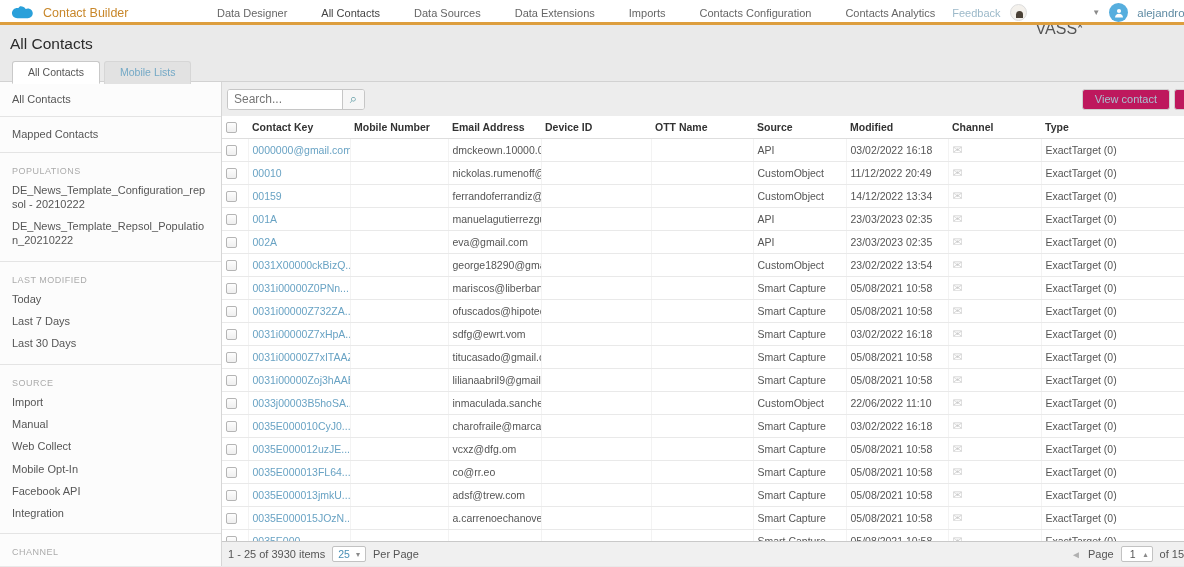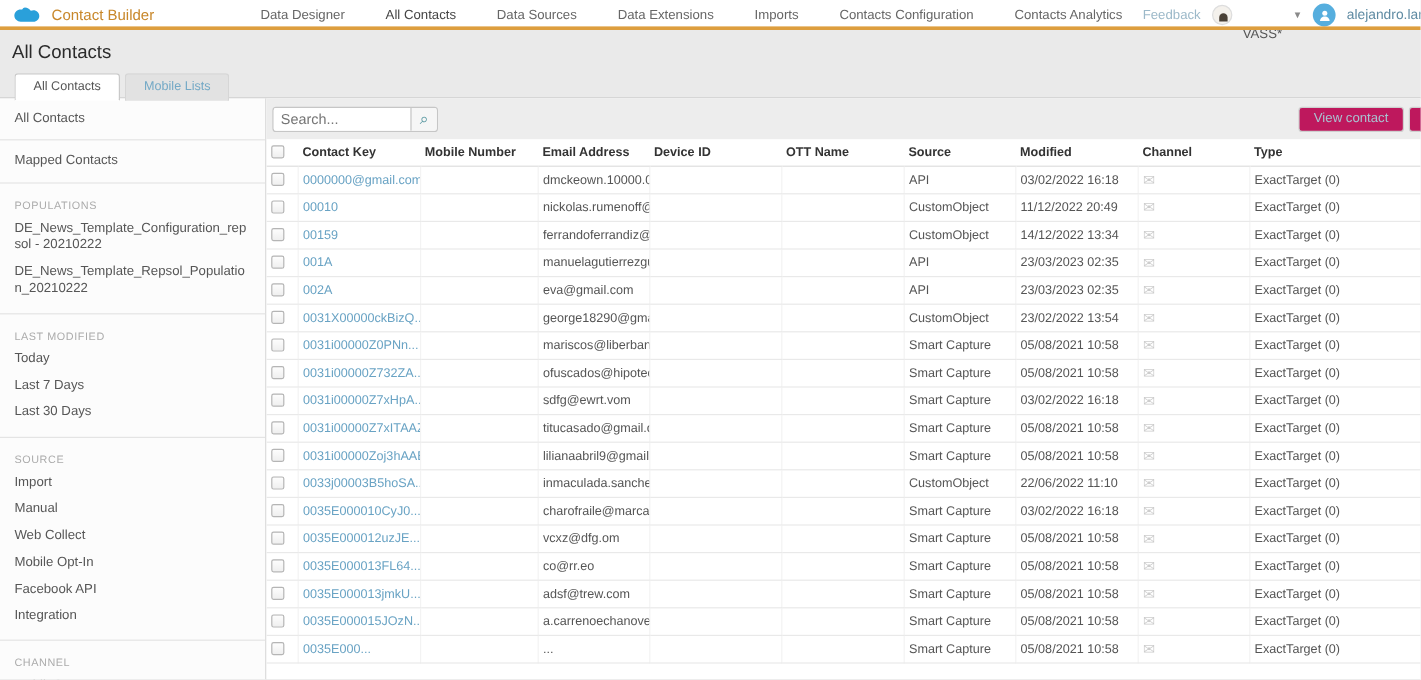--- a/index.html
+++ b/index.html
@@ -16,21 +16,21 @@
   .nav-items { display:flex; align-items:stretch; }
   .nav-item { display:flex; align-items:center; padding:0 17px; font-size:11px; color:#666;
               cursor:pointer; white-space:nowrap; position:relative; }
   .nav-item.active { background:#fff; z-index:2; color:#444; }
   .nav-right { margin-left:auto; display:flex; align-items:center; gap:9px; padding-right:0; white-space:nowrap; }
   .feedback-link { font-size:11px; color:#9cb9c9; cursor:pointer; }
   .badge-circle { width:17px; height:17px; border-radius:50%; background:#f4f1ec; border:1px solid #ddd;
                   position:relative; overflow:hidden; }
   .badge-circle::after { content:""; position:absolute; left:5px; bottom:2px; width:7px; height:7px;
                          border-radius:50% 50% 0 0; background:#4a4136; }
-  .account-name { font-size:11px; color:#555;margin-top:32px; }
+  .account-name { font-size:16px; color:#555;margin-top:32px; }
   .caret { font-size:8px; color:#8a8a8a; }
   .avatar { width:19px; height:19px; border-radius:50%; background:#56aede; display:flex;
             align-items:center; justify-content:center; }
   .user-name { font-size:11.5px; color:#5f8ba3; margin-right:-4px; }
 
   
   .page-header { background:#eaeaea; padding:10px 0 0 10px; border-bottom:1px solid #d2d2d2; height:57px; }
   .page-title { font-size:15.5px; color:#2b2b2b; font-weight:400; }
   .page-tabs { display:flex; gap:4px; margin-top:7px; padding-left:2px; }
   .page-tab { font-size:10.5px; padding:4px 15px 5px; border-radius:3px 3px 0 0; cursor:pointer;
@@ -423,16 +423,35 @@
                 <td></td>
                 <td>Smart Capture</td>
                 <td>05/08/2021 10:58</td>
                 <td><span class="envelope">✉</span></td>
                 <td>ExactTarget (0)</td>
               </tr>
             </tbody>
         </table>
       </div>
 
+      <div class="pager">
+        <div class="pager-left">
+          <span>1 - 25 of 3930 items</span>
+          <span class="select-box">
+            <span>25</span>
+            <span class="caret">▾</span>
+          </span>
+          <span>Per Page</span>
+        </div>
+        <div class="pager-right">
+          <span class="prev-arrow">◄</span>
+          <span>Page</span>
+          <span class="page-input">
+            <span>1</span>
+            <span class="caret">▴</span>
+          </span>
+          <span class="of-pages">of 15</span>
+        </div>
+      </div>
 
     </main>
   </div>
 </div>
 
 </body></html>

